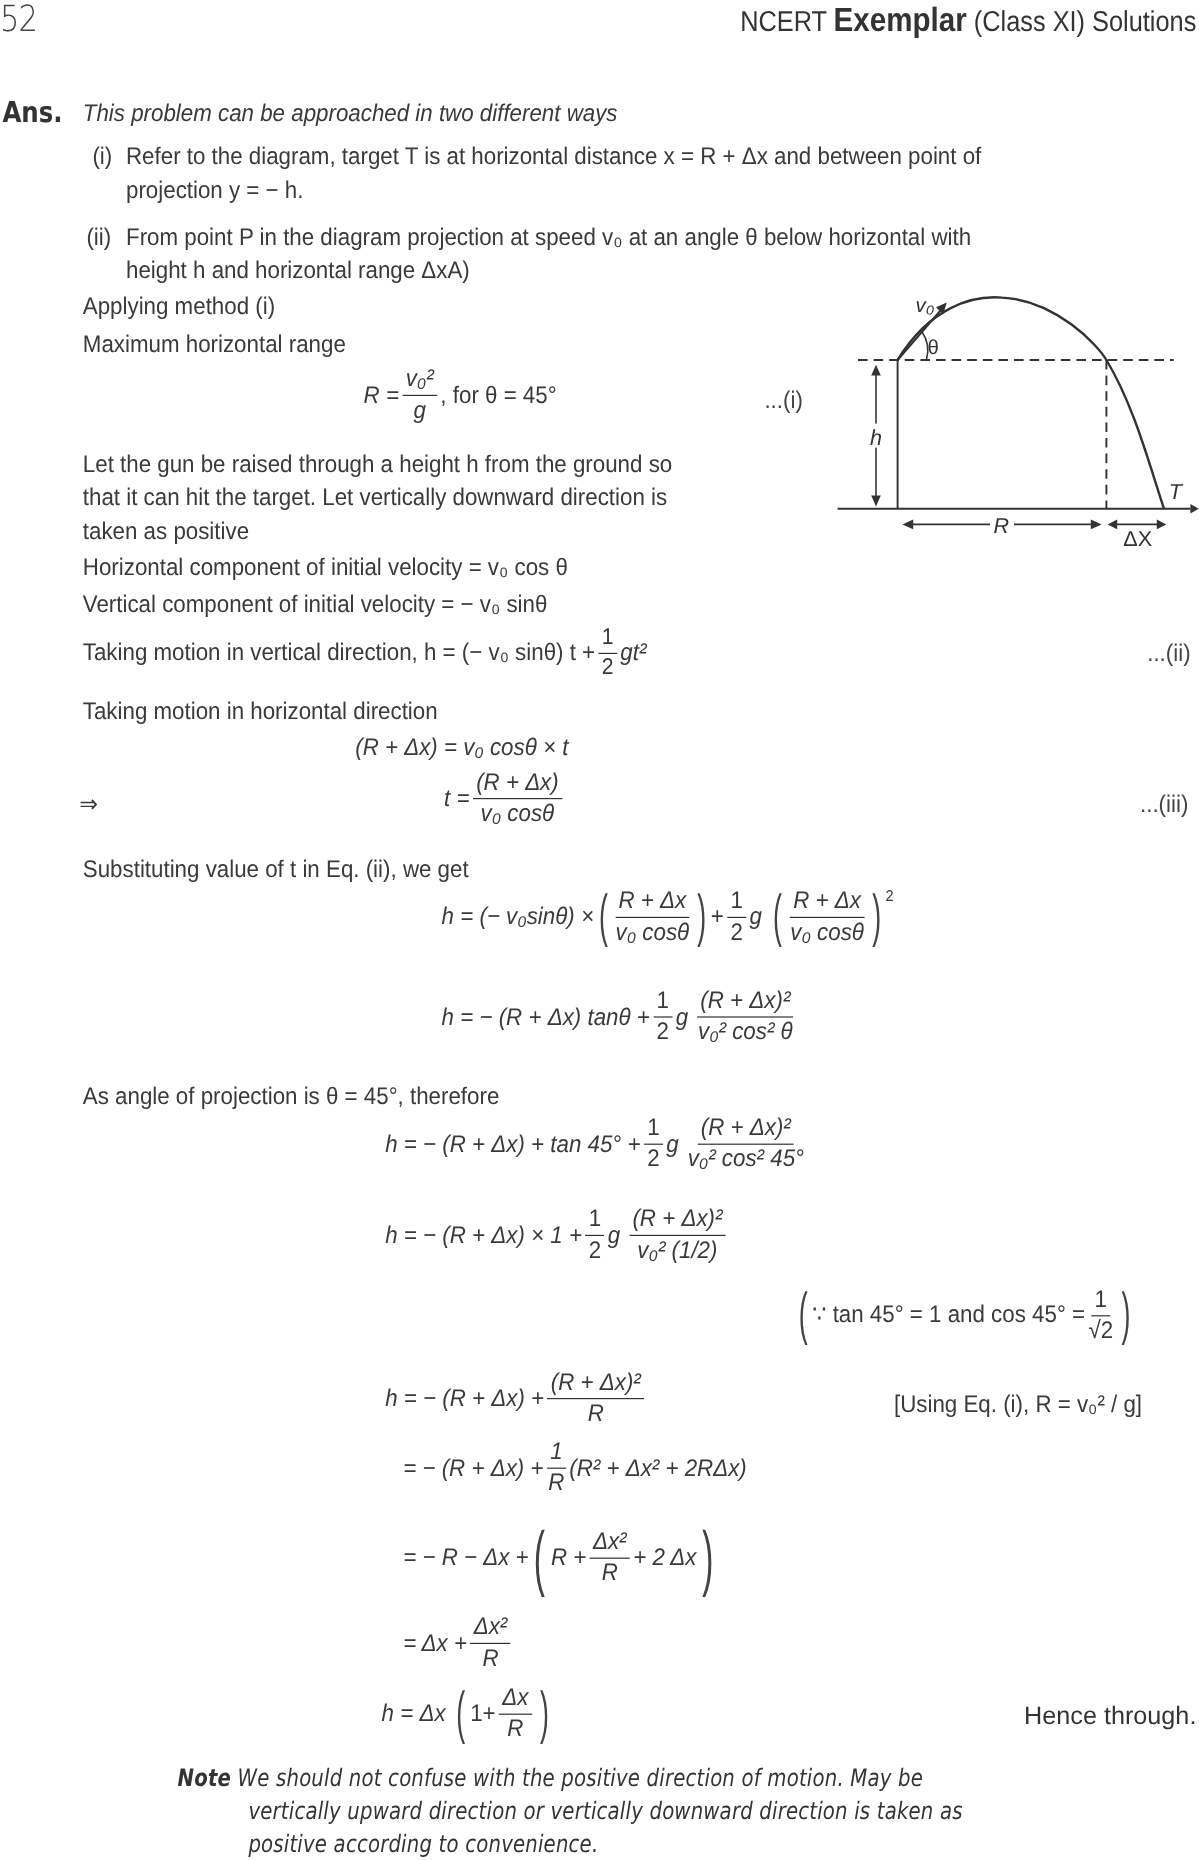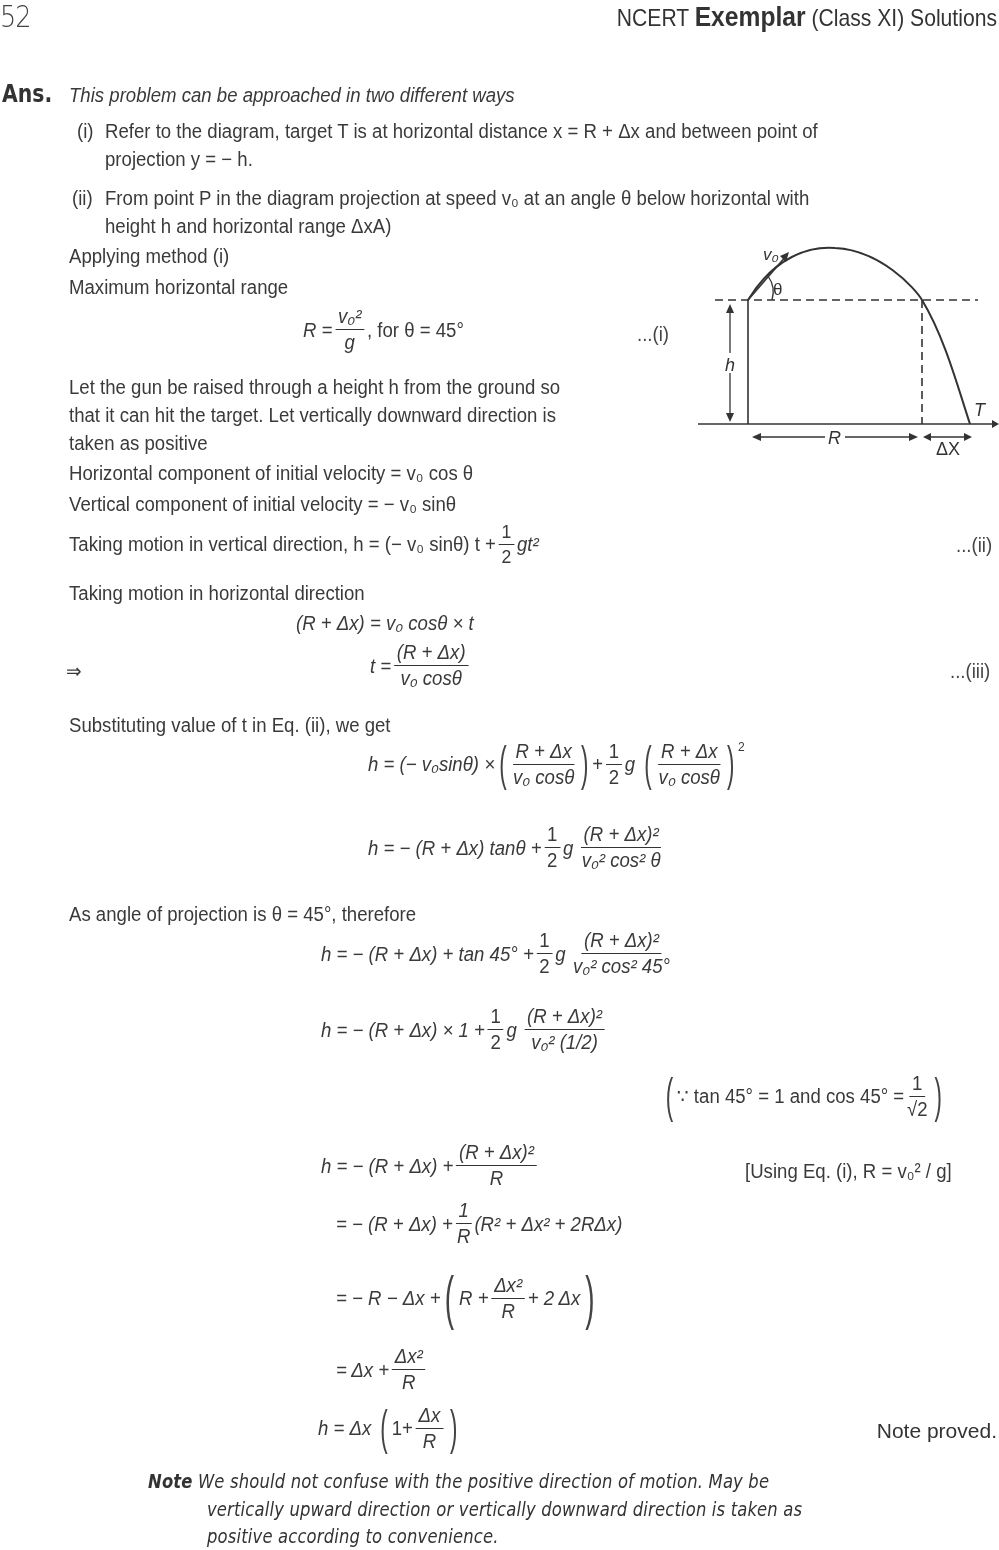--- a/index.html
+++ b/index.html
@@ -240,17 +240,17 @@
 <div class="abs txt" style="left:318px;top:1404px;display:flex;align-items:center;">
   <span class="it">h = Δx</span>
   <span class="big" style="margin-left:6px;">(</span>
   <span>1+</span>
   <span class="frac it">
       <span class="n">Δx</span>
       <span class="d">R</span>
     </span>
   <span class="big">)</span>
 </div>
-<div class="abs proved" style="right:2px;top:1420px;">Note proved.</div>
+<div class="abs proved" style="right:2px;top:1420px;">Hence through.</div>
 
 <div class="abs note" style="left:148px;top:1471px;"><b>Note</b> <span>We should not confuse with the positive direction of motion. May be</span></div>
 <div class="abs note" style="left:207px;top:1499px;">vertically upward direction or vertically downward direction is taken as</div>
 <div class="abs note" style="left:207px;top:1526px;">positive according to convenience.</div>
 
 </body></html>

